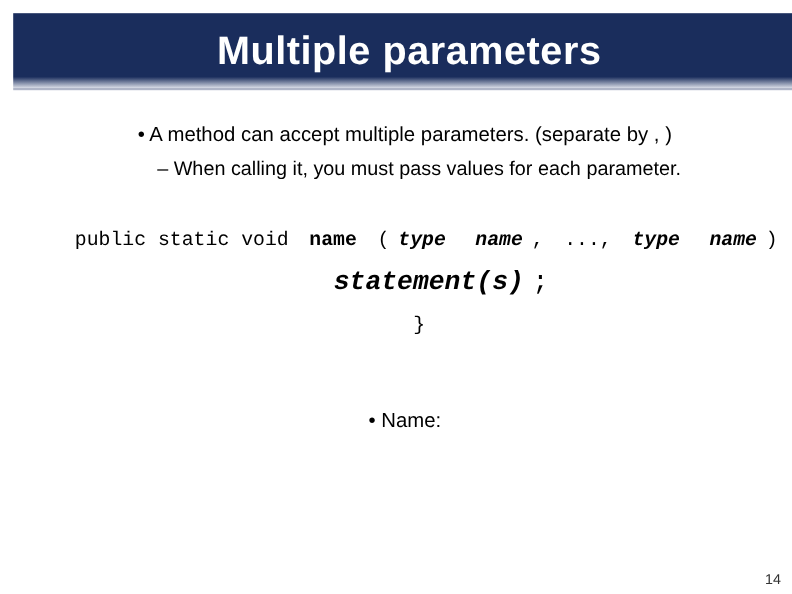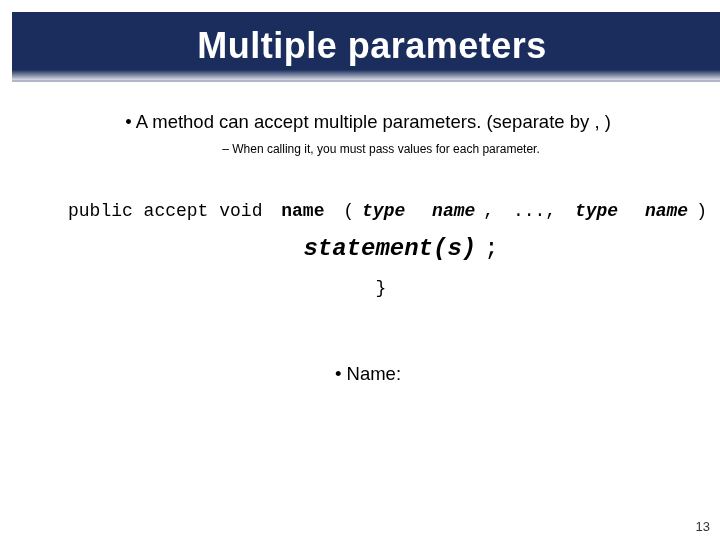--- a/index.html
+++ b/index.html
@@ -38,21 +38,21 @@
     margin-bottom: 6px;
     padding-left: 18px;
     text-indent: -18px;
     font-size: 18.5px;
   }
   .bullet-l1::before { content: "• "; }
   .bullet-l2 {
     margin-left: 30px;
     padding-left: 18px;
     text-indent: -18px;
-    font-size: 12px;
+    font-size: 18px;
     margin-top: 4px;
   }
   .bullet-l2::before { content: "– "; }
   .mono { font-family: "Courier New", monospace; }
   .gap { height: 24px; }
   .gap-sm { height: 6px; }
   .decl-line {
     margin-left: 30px;
     font-size: 18px;
     white-space: nowrap;
@@ -91,27 +91,27 @@
 
 <div class="content">
 
   <div class="bullet-l1">A method can accept multiple parameters. (separate by , )</div>
   <div class="bullet-l2">When calling it, you must pass values for each parameter.</div>
 
   <div class="gap"></div>
 
   <div class="gap-sm"></div>
   <div class="decl-line mono">
-    <span>public accept void </span><span class="b">name</span><span> (</span><span class="bi">type</span><span> </span><span class="bi">name</span><span>, </span><span>..., </span><span class="bi">type</span><span> </span><span class="bi">name</span><span>)</span><span> {</span>
+    <span>public static void </span><span class="b">name</span><span> (</span><span class="bi">type</span><span> </span><span class="bi">name</span><span>, </span><span>..., </span><span class="bi">type</span><span> </span><span class="bi">name</span><span>)</span><span> {</span>
   </div>
   <div class="stmt-line">
     <span class="bi mono">statement(s)</span><span class="mono">;</span>
   </div>
   <div class="brace-line mono">}</div>
 
   <div class="gap"></div>
   <div class="gap"></div>
 
   <div class="bullet-l1">Name:</div>
 
 </div>
 
-<div class="page-num">13</div>
+<div class="page-num">14</div>
 
 </body></html>

